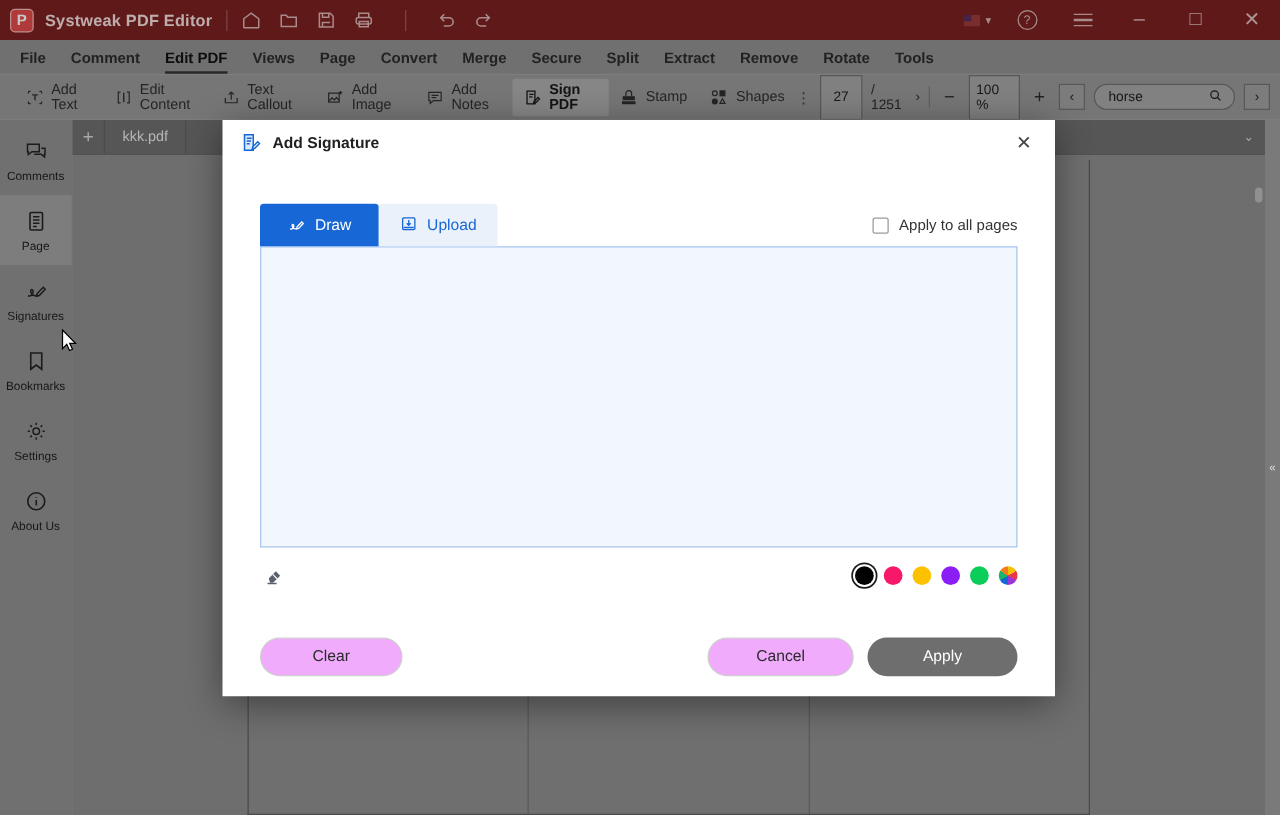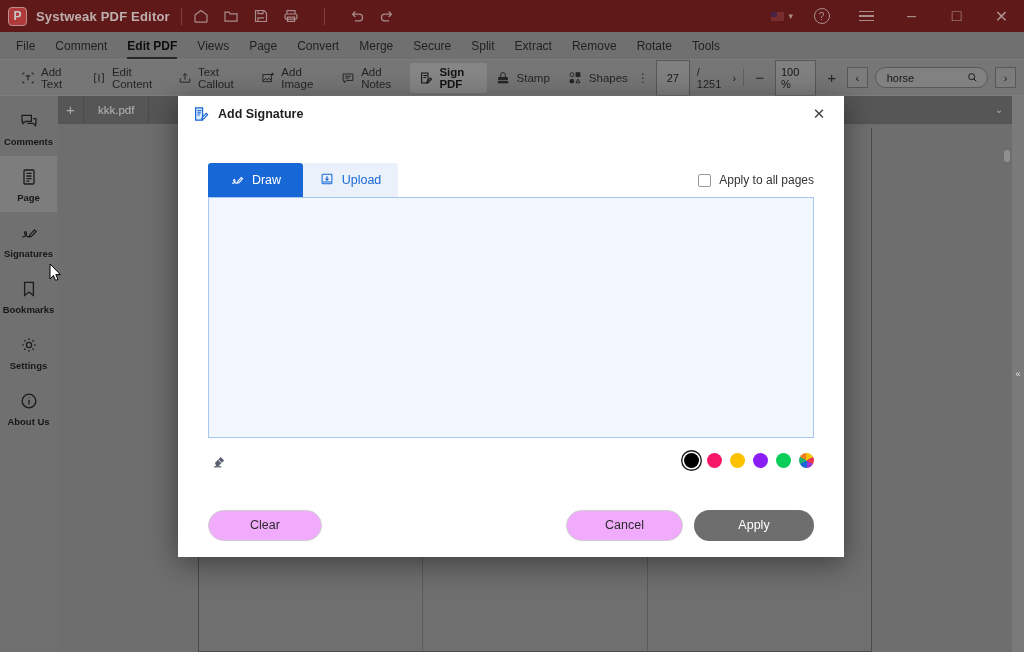--- a/index.html
+++ b/index.html
@@ -38,21 +38,21 @@
   .winbtn { width:45px; height:32px; display:flex; align-items:center; justify-content:center; color:#ddbcbc; }
   .help-circ { width:16px; height:16px; border:1.3px solid #d9b3b3; border-radius:50%; display:flex;
                align-items:center; justify-content:center; font-size:10px; color:#d9b3b3; }
   .ham { width:15px; display:flex; flex-direction:column; gap:3px; }
   .ham span { display:block; height:1.4px; background:#d9b3b3; }
 
   
   .menubar { height:28px; background:#8c8c8c; display:flex; align-items:stretch; padding-left:6px;
              border-bottom:1px solid #7d7d7d; position:relative; }
   .menubar::after{ content:""; position:absolute; inset:0; background:rgba(0,0,0,.20); pointer-events:none; }
-  .menu-item { display:flex; align-items:center; padding:0 10px; font-size:12px; color:#2b2b2b; position:relative; }
+  .menu-item { display:flex; align-items:center; padding:0 10px; font-size:12px; color:#2b2b2b; position:relative;font-weight:bold; }
   .menu-item.active { font-weight:bold; color:#111; }
   .menu-item.active::after{ content:""; position:absolute; left:10px; right:10px; bottom:0; height:2px; background:#333; }
 
   
   .ribbon { height:36px; background:#949494; display:flex; align-items:center; padding-left:12px;
             border-bottom:1px solid #7d7d7d; position:relative; }
   .ribbon::after{ content:""; position:absolute; inset:0; background:rgba(0,0,0,.20); pointer-events:none; }
   .rb { display:flex; align-items:center; gap:6px; padding:0 9px; height:30px; font-size:11.5px; color:#2e2e2e; }
   .rb.sel { background:#a8a8a8; border-radius:2px; font-weight:600; color:#181818; }
   .rb .gi { width:15px; height:15px; display:flex; align-items:center; justify-content:center; }
@@ -73,21 +73,21 @@
 
   
   .body { position:absolute; top:96px; left:0; right:0; bottom:0; display:flex; }
 
   .sidebar { width:58px; background:#8d8d8d; display:flex; flex-direction:column; align-items:stretch;
              padding-top:4px; position:relative; border-right:1px solid #6f6f6f; }
   .sidebar::after{ content:""; position:absolute; inset:0; background:rgba(0,0,0,.20); pointer-events:none; }
   .sb-item { height:56px; display:flex; flex-direction:column; align-items:center; justify-content:center; gap:4px; }
   .sb-item.sel { background:#9d9d9d; }
   .sb-item .si { width:22px; height:22px; display:flex; align-items:center; justify-content:center; color:#222; }
-  .sb-item .sl { font-size:9.5px; color:#1d1d1d;font-weight:bold; }
+  .sb-item .sl { font-size:9.5px; color:#1d1d1d; }
 
   .docarea { flex:1; position:relative; background:#6e6e6e; display:flex; flex-direction:column; }
   .tabstrip { height:28px; background:#6a6a6a; display:flex; align-items:stretch; position:relative;
               border-bottom:1px solid #525252; }
   .tabstrip::after{ content:""; position:absolute; inset:0; background:rgba(0,0,0,.18); pointer-events:none; }
   .tab-plus { width:26px; display:flex; align-items:center; justify-content:center; color:#cfcfcf; font-size:15px;
               border-right:1px solid #5c5c5c; }
   .tab { display:flex; align-items:center; padding:0 14px; font-size:11.5px; color:#ddd; border-right:1px solid #5c5c5c;}
   .tab-chev { margin-left:auto; width:26px; display:flex; align-items:center; justify-content:center; color:#ccc; font-size:10px;}
   .collapse { width:12px; background:#7a7a7a; display:flex; align-items:center; justify-content:center;

